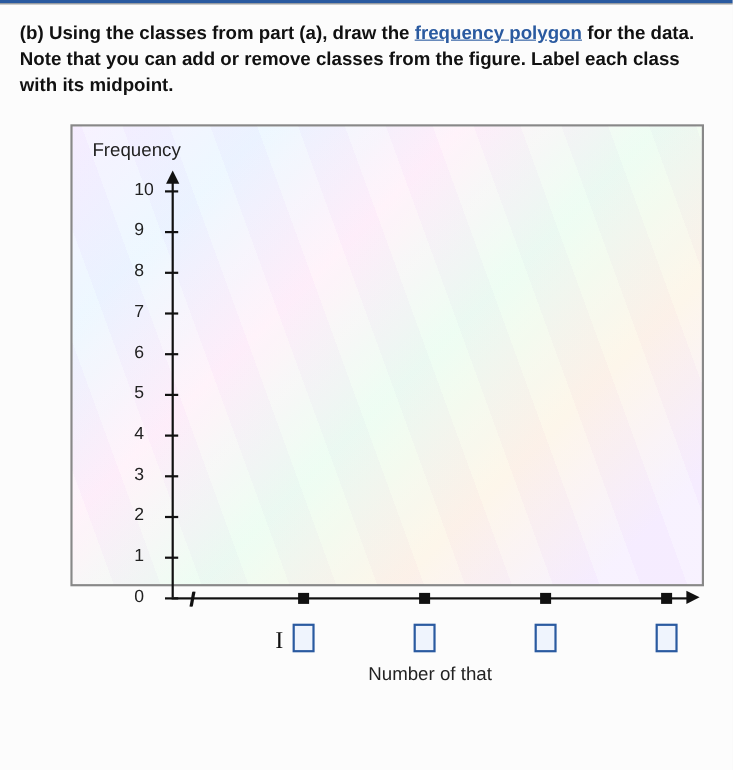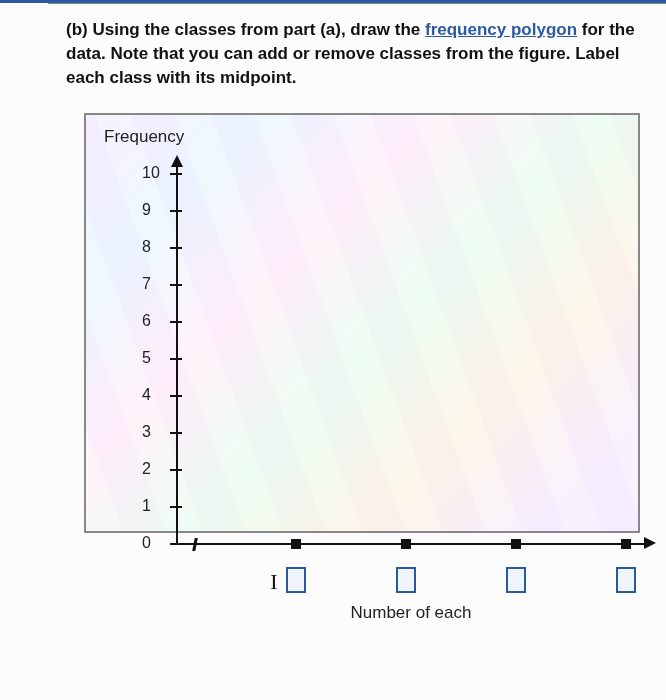--- a/index.html
+++ b/index.html
@@ -9,38 +9,37 @@
     width: 666px;
     height: 700px;
     overflow: hidden;
   }
   .page {
     background: #fcfcfc;
     width: 666px;
     height: 700px;
     position: relative;
     border-top: 3px solid #2a5aa0;
-    padding-left: 48px;
   }
   .question {
     padding: 14px 18px 12px 18px;
     font-size: 17px;
     line-height: 1.4;
     color: #111;
     font-weight: 700;
     border-top: 1px solid #888;
   }
   .question .qlabel { font-weight: 700; }
   .link {
     color: #2a5aa0;
     text-decoration: underline;
     cursor: pointer;
   }
   .chart-frame {
-    margin: 12px 26px 0 36px;
+    margin: 12px 26px 0 64px;
     border: 2px solid #888;
     background: linear-gradient(135deg,
       #f6efff 0%, #eaf6ff 18%, #fff0f9 36%, #eafdf0 54%, #fdf4e6 72%, #f6efff 90%);
     height: 420px;
     position: relative;
   }
   .ylabel {
     position: absolute;
     top: 12px;
     left: 18px;
@@ -211,16 +210,16 @@
       <div class="xpoint" style="left:340px"></div>
       <div class="xpoint" style="left:450px"></div>
 
       <div class="cursor-i" style="left:98px">I</div>
 
       <div class="xbox" style="left:120px"></div>
       <div class="xbox" style="left:230px"></div>
       <div class="xbox" style="left:340px"></div>
       <div class="xbox" style="left:450px"></div>
 
-      <div class="xlabel">Number of each</div>
+      <div class="xlabel">Number of that</div>
     </div>
   </div>
 </div>
 
 </body></html>

